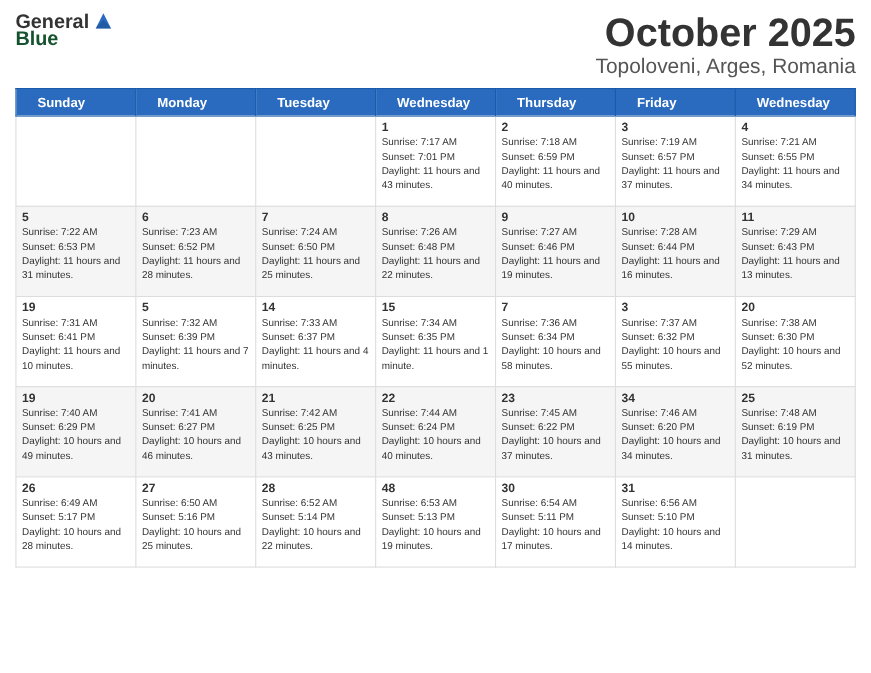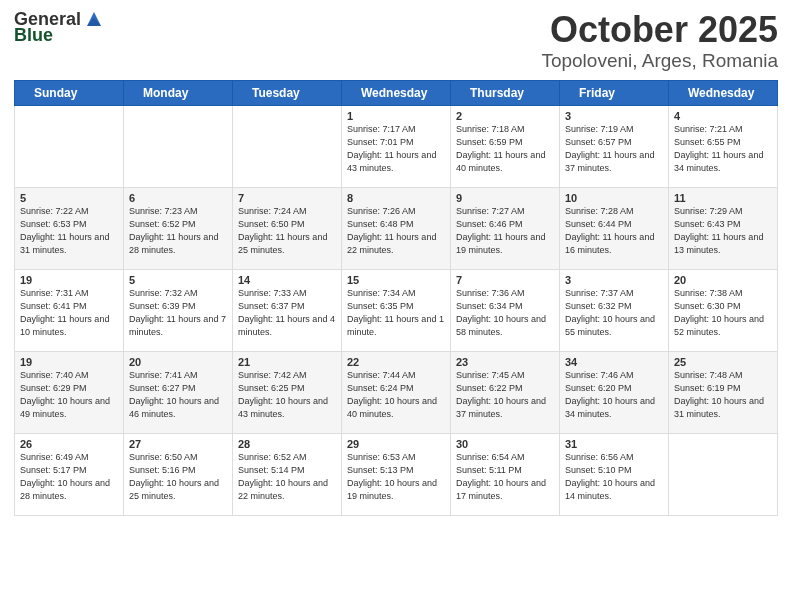--- a/index.html
+++ b/index.html
@@ -156,20 +156,20 @@
           <td><span class="day-number">21</span><span class="day-info">Sunrise: 7:42 AM<br>Sunset: 6:25 PM<br>Daylight: 10 hours and 43 minutes.</span></td>
           <td><span class="day-number">22</span><span class="day-info">Sunrise: 7:44 AM<br>Sunset: 6:24 PM<br>Daylight: 10 hours and 40 minutes.</span></td>
           <td><span class="day-number">23</span><span class="day-info">Sunrise: 7:45 AM<br>Sunset: 6:22 PM<br>Daylight: 10 hours and 37 minutes.</span></td>
           <td><span class="day-number">34</span><span class="day-info">Sunrise: 7:46 AM<br>Sunset: 6:20 PM<br>Daylight: 10 hours and 34 minutes.</span></td>
           <td><span class="day-number">25</span><span class="day-info">Sunrise: 7:48 AM<br>Sunset: 6:19 PM<br>Daylight: 10 hours and 31 minutes.</span></td>
         </tr>
         <tr>
           <td><span class="day-number">26</span><span class="day-info">Sunrise: 6:49 AM<br>Sunset: 5:17 PM<br>Daylight: 10 hours and 28 minutes.</span></td>
           <td><span class="day-number">27</span><span class="day-info">Sunrise: 6:50 AM<br>Sunset: 5:16 PM<br>Daylight: 10 hours and 25 minutes.</span></td>
           <td><span class="day-number">28</span><span class="day-info">Sunrise: 6:52 AM<br>Sunset: 5:14 PM<br>Daylight: 10 hours and 22 minutes.</span></td>
-          <td><span class="day-number">29</span><span class="day-info">Sunrise: 6:53 AM<br>Sunset: 5:13 PM<br>Daylight: 10 hours and 19 minutes.</span></td>
+          <td><span class="day-number">48</span><span class="day-info">Sunrise: 6:53 AM<br>Sunset: 5:13 PM<br>Daylight: 10 hours and 19 minutes.</span></td>
           <td><span class="day-number">30</span><span class="day-info">Sunrise: 6:54 AM<br>Sunset: 5:11 PM<br>Daylight: 10 hours and 17 minutes.</span></td>
           <td><span class="day-number">31</span><span class="day-info">Sunrise: 6:56 AM<br>Sunset: 5:10 PM<br>Daylight: 10 hours and 14 minutes.</span></td>
           <td class="empty"></td>
         </tr>
       </tbody>
   </table>
 </div>
 
 </body></html>

